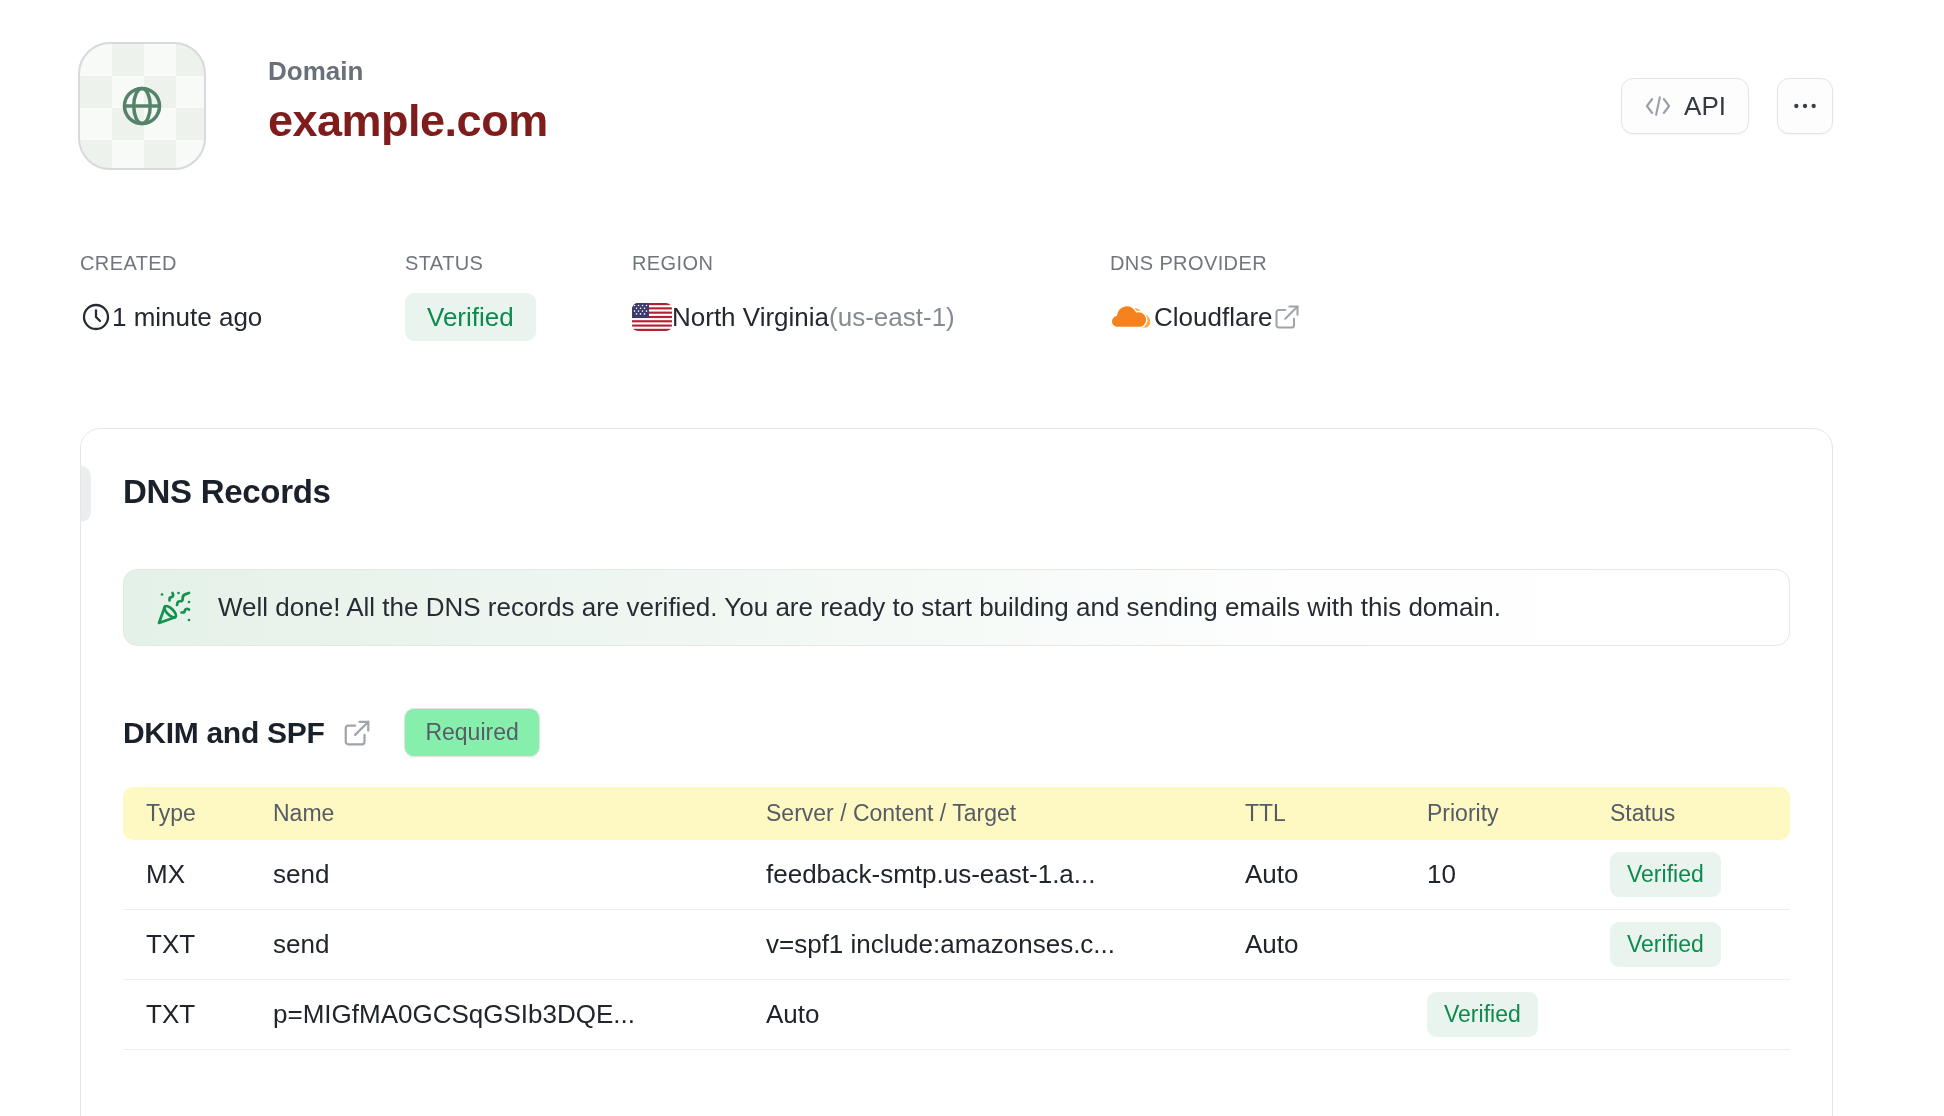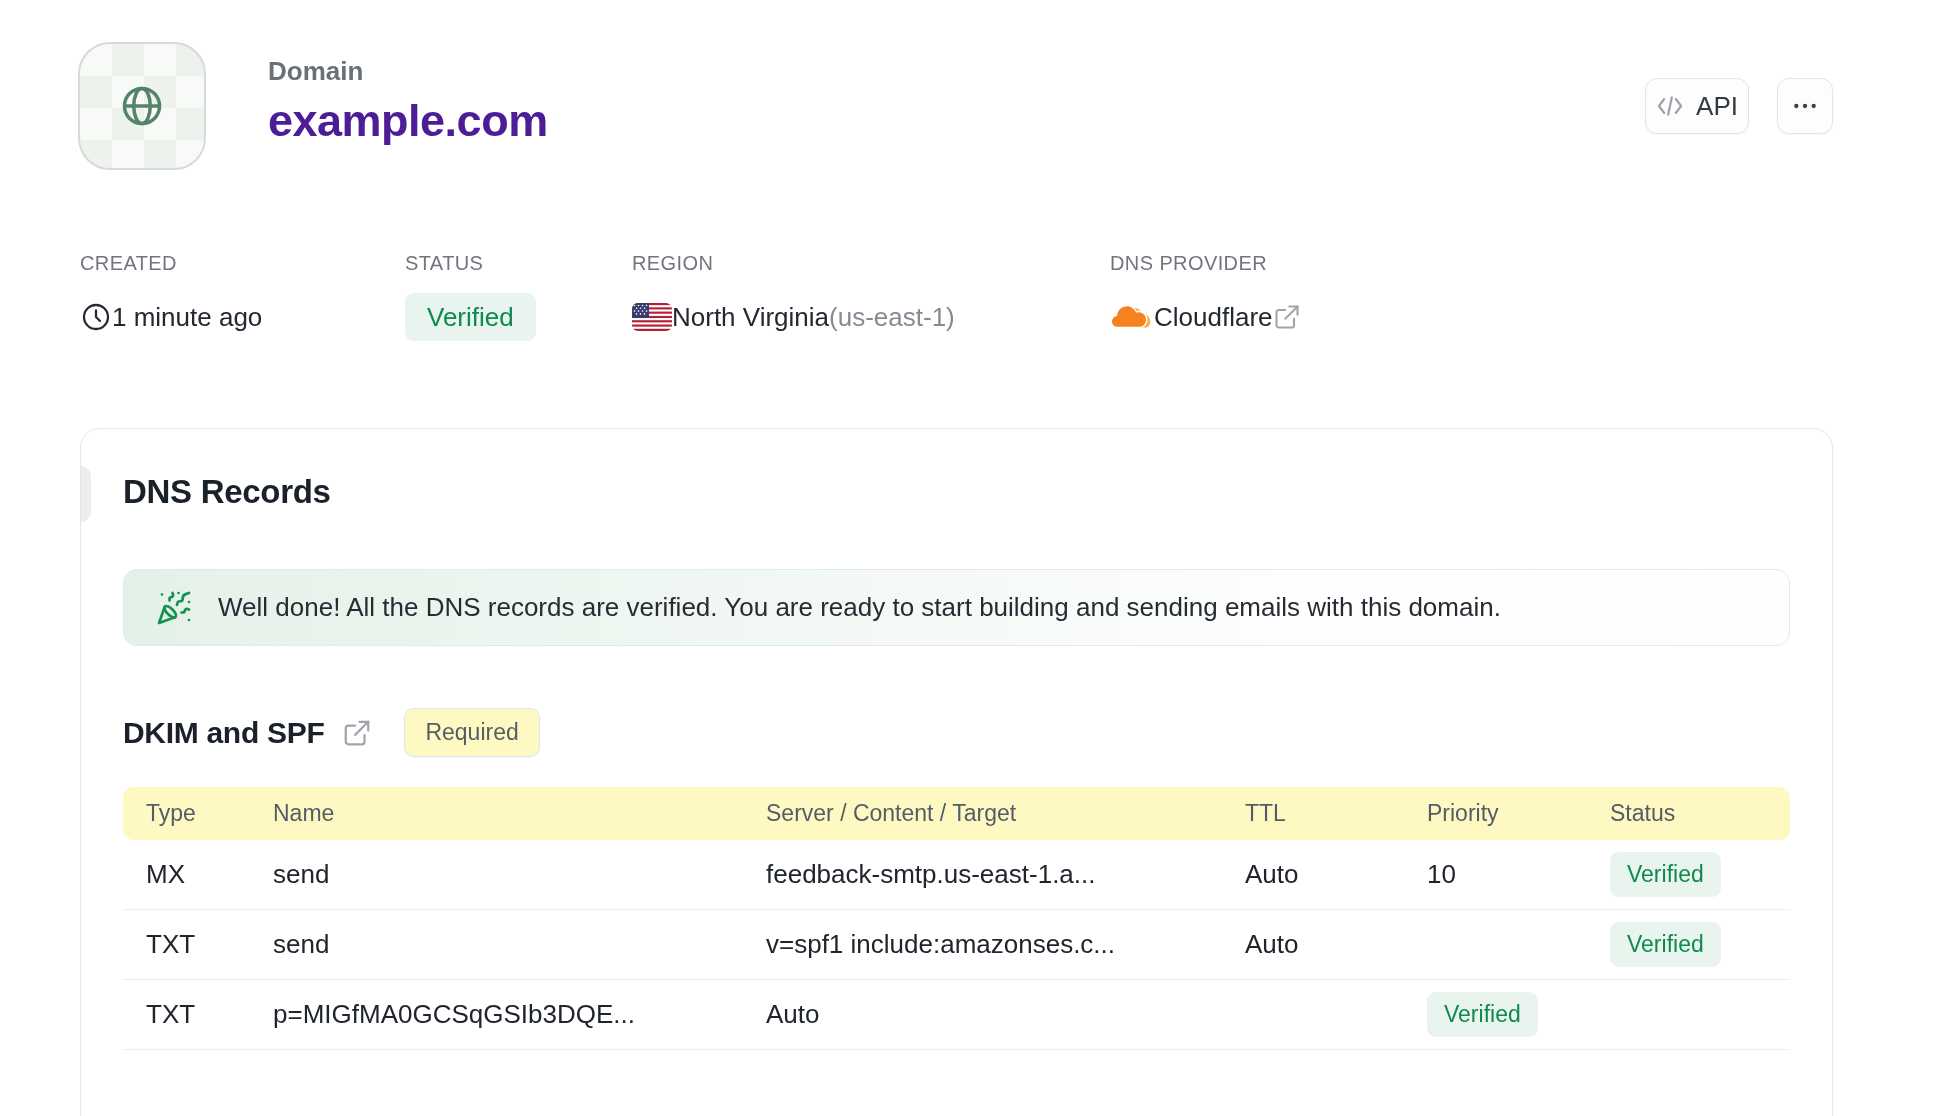--- a/index.html
+++ b/index.html
@@ -10,23 +10,23 @@
   
   .avatar { left:78px; top:42px; width:128px; height:128px; border-radius:32px;
             border:2px solid #d7d9dc; display:flex; align-items:center; justify-content:center;
             background-color:#f8faf8;
             background-image:
               linear-gradient(45deg,#edf2ec 25%,transparent 25%,transparent 75%,#edf2ec 75%),
               linear-gradient(45deg,#edf2ec 25%,transparent 25%,transparent 75%,#edf2ec 75%);
             background-size:64px 64px; background-position:0 0,32px 32px; }
   .title-block { left:268px; top:56px; }
   .eyebrow { font-size:26px; font-weight:600; color:#697077; }
-  .page-title { margin-top:8px; font-size:45px; font-weight:700; color:#4c1d95; letter-spacing:-0.5px; }
+  .page-title { margin-top:8px; font-size:45px; font-weight:700; color:#7f1d1d; letter-spacing:-0.5px; }
   .header-actions { right:111px; top:78px; display:flex; gap:28px; }
-  .btn { display:flex; align-items:center; gap:12px; height:56px; padding:0 10px;
+  .btn { display:flex; align-items:center; gap:12px; height:56px; padding:0 22px;
          border:1px solid #e2e4e8; border-radius:12px; background:#fdfdfe;
          font-size:26px; color:#343a42; box-shadow:0 1px 2px rgba(16,24,40,.04); cursor:pointer;justify-content:space-between; }
   .btn-icon { width:56px; justify-content:center; padding:0; }
 
   
   .meta-col { top:252px; }
   .meta-col .label { font-size:20px; color:#71767e; letter-spacing:0.4px; font-weight:500; }
   .meta-col .value { margin-top:18px; display:flex; align-items:center; 
                      font-size:26px; color:#232831; height:48px; }
   .m-created { left:80px; } .m-status { left:405px; } .m-region { left:632px; } .m-dns { left:1110px; }
@@ -44,21 +44,21 @@
   .card-inner h2 { font-size:33px; font-weight:700; color:#1b212b; letter-spacing:-0.3px; }
 
   .banner { margin-top:58px; height:77px; border:1px solid #e2eae4; border-radius:14px;
             display:flex; align-items:center; gap:26px; padding:0 32px;
             background:linear-gradient(90deg,#e4f1e8 0%,#f2f8f4 40%,#fdfefd 70%,#ffffff 100%); }
   .banner-text { font-size:26px; color:#272c34; }
 
   .section-head { margin-top:62px; display:flex; align-items:center; gap:18px; }
   .section-head h3 { font-size:30px; font-weight:700; color:#1b212b; letter-spacing:-0.3px; }
   .required-badge { margin-left:14px; border:1px solid #e2e4e8; border-radius:10px;
-                    padding:10px 20px; font-size:23px; color:#575d66; background:#fef9c3;
+                    padding:10px 20px; font-size:23px; color:#575d66; background:#86efac;
                     box-shadow:0 1px 2px rgba(16,24,40,.04); }
 
   .dns-table { margin-top:30px; }
   .t-head, .t-row { display:grid; grid-template-columns:127px 493px 479px 182px 183px 1fr;
                     align-items:center; padding-left:23px; }
   .t-head { height:53px; background:#fef9c3; border-radius:10px;
             font-size:23px; color:#565c65; font-weight:500; }
   .t-row { height:70px; border-bottom:1px solid #eceef0; font-size:26px; color:#20252d; }
   .status-badge { display:inline-block; background:#e9f4ee; color:#0e8a4e;
                   font-size:23px; padding:9px 17px; border-radius:9px; }

